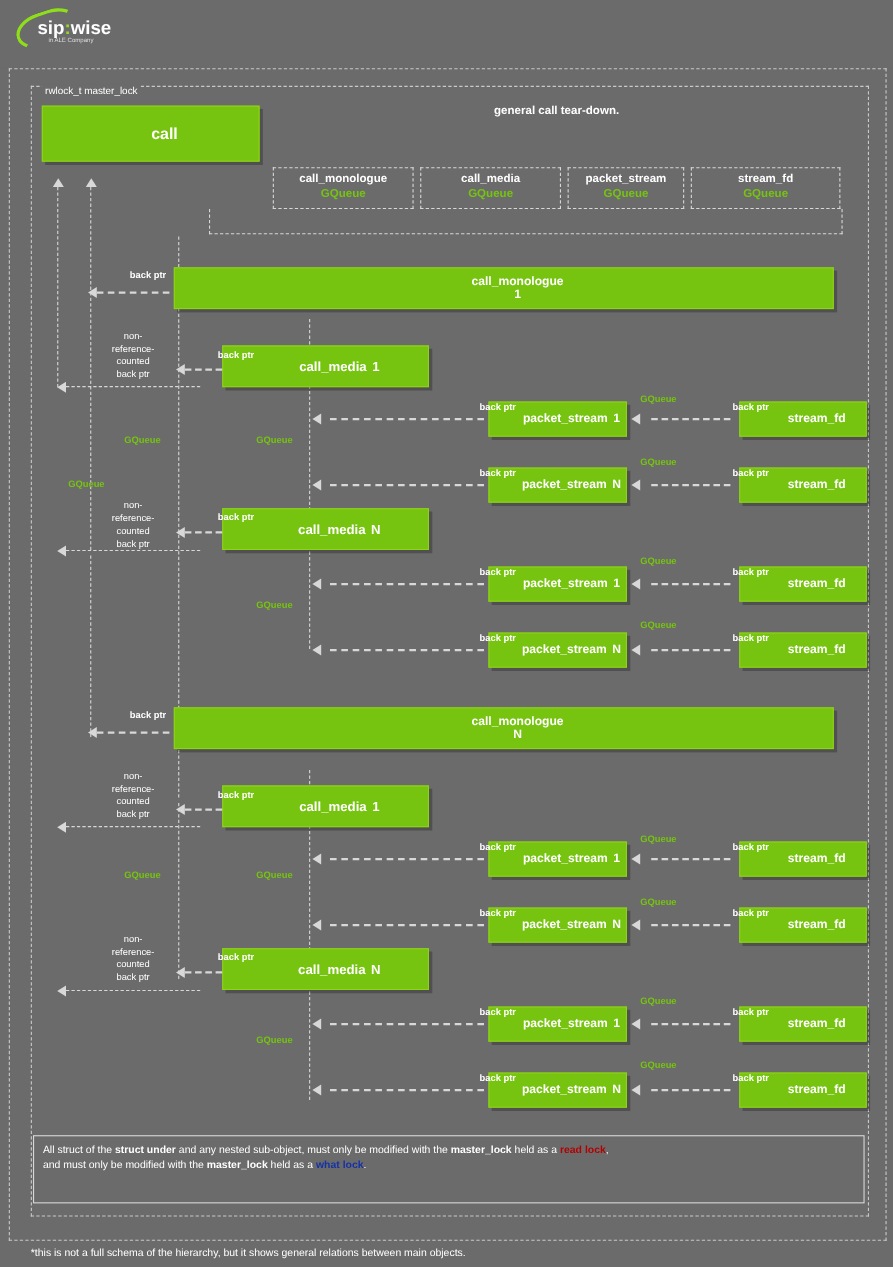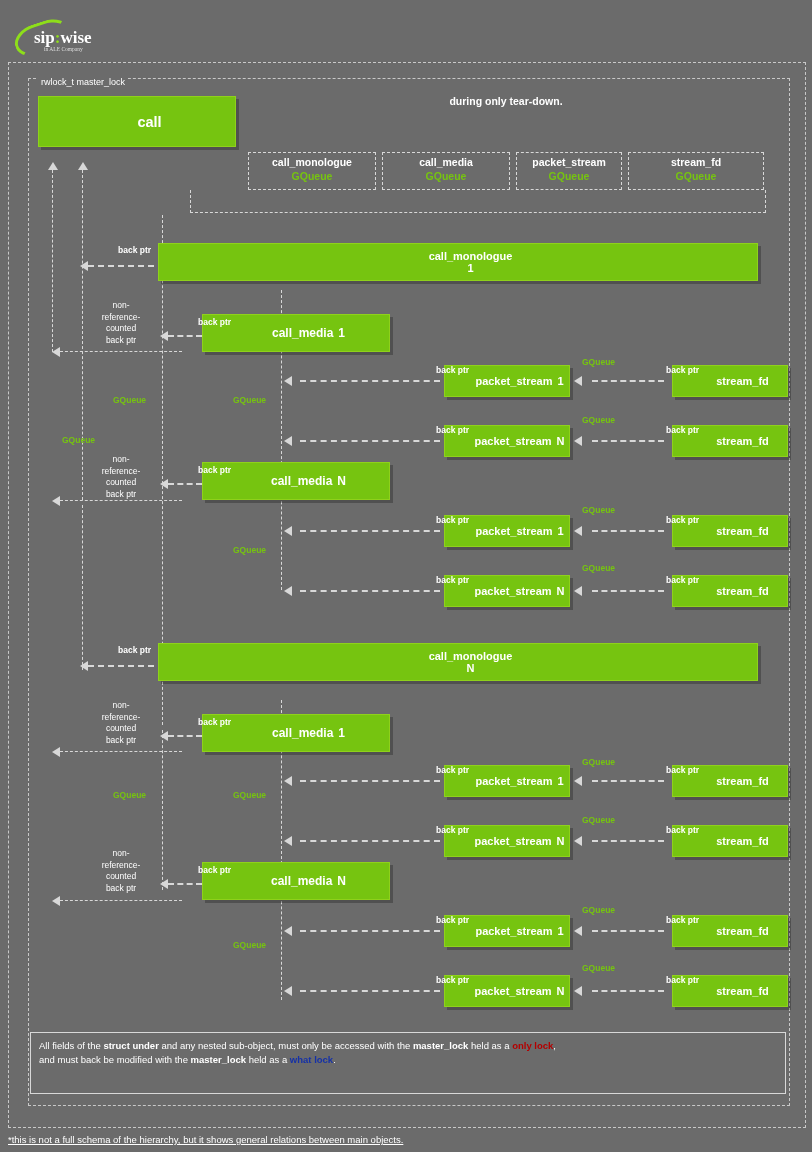--- a/index.html
+++ b/index.html
@@ -10,21 +10,21 @@
     color:#ffffff;
     overflow:hidden;
     position:relative;
   }
   
   .header{
     position:absolute;left:0;top:0;width:812px;height:62px;
     background:#6b6b6b;
   }
   .logo{
-    position:absolute;left:14px;top:20px;width:90px;height:38px;font-family:Liberation Serif, serif;
+    position:absolute;left:14px;top:8px;width:90px;height:38px;
   }
   .logo .word{
     font-size:17px;font-weight:bold;color:#ffffff;letter-spacing:0px;
     position:absolute;left:20px;top:8px;
   }
   .logo .word .dots{color:#8ede1a;}
   .logo .sub{
     position:absolute;left:30px;top:26px;font-size:5.5px;color:#dddddd;
   }
   .logo .swoop{
@@ -37,21 +37,21 @@
     position:absolute;left:0;top:22px;width:812px;text-align:center;
     font-size:13.5px;font-weight:bold;color:#ffffff;
   }
 
   
   .frame{
     position:absolute;left:8px;top:62px;width:796px;height:1064px;
     border:1px dashed #c9c9c9;
   }
   .footnote{
-    position:absolute;left:8px;top:1134px;font-size:9.5px;color:#ffffff;text-decoration:underline;
+    position:absolute;left:28px;top:1134px;font-size:9.5px;color:#ffffff;
   }
 
   
   .rwlock{
     position:absolute;left:28px;top:78px;width:760px;height:1026px;
     border:1px dashed #c9c9c9;
   }
   .rwlock-label{
     position:absolute;left:38px;top:77px;font-size:9px;color:#ffffff;
     background:#6b6b6b;padding:0 3px;
@@ -154,21 +154,21 @@
 
 <div class="frame"></div>
 <div class="rwlock"></div>
 <div class="rwlock-label">rwlock_t master_lock</div>
 
 <div class="gbox shadow call-box">
   <span>call</span>
 </div>
 
 <div class="primary-text">
-  <div>during only tear-down.</div>
+  <div>general call tear-down.</div>
 </div>
 
 <div class="cont-row">
   <div class="cont" style="left:0px;width:128px;">
     <span class="n">call_monologue</span>
     <span class="q">GQueue</span>
   </div>
   <div class="cont" style="left:134px;width:128px;">
     <span class="n">call_media</span>
     <span class="q">GQueue</span>
@@ -380,20 +380,20 @@
 <div class="gbox shadow sfd" style="top:975px;">
   <span>stream_fd</span>
 </div>
 <div class="lbl bold" style="left:666px;top:975px;">back ptr</div>
 <div class="lbl green" style="left:582px;top:963px;">GQueue</div>
 <div class="dash-seg" style="left:592px;top:990px;width:72px;"></div>
 <div class="arrow-l" style="left:574px;top:986px;"></div>
 
 <div class="note">
   <div>
-    <span>All fields of the </span><b>struct under</b><span> and any nested sub-object, must only be accessed with the </span><b>master_lock</b><span> held as a </span><span class="red">only lock</span><span>,</span>
+    <span>All struct of the </span><b>struct under</b><span> and any nested sub-object, must only be modified with the </span><b>master_lock</b><span> held as a </span><span class="red">read lock</span><span>,</span>
   </div>
   <div>
-    <span>and must back be modified with the </span><b>master_lock</b><span> held as a </span><span class="blue">what lock</span><span>.</span>
+    <span>and must only be modified with the </span><b>master_lock</b><span> held as a </span><span class="blue">what lock</span><span>.</span>
   </div>
 </div>
 
 <div class="footnote">*this is not a full schema of the hierarchy, but it shows general relations between main objects.</div>
 
 </body></html>

